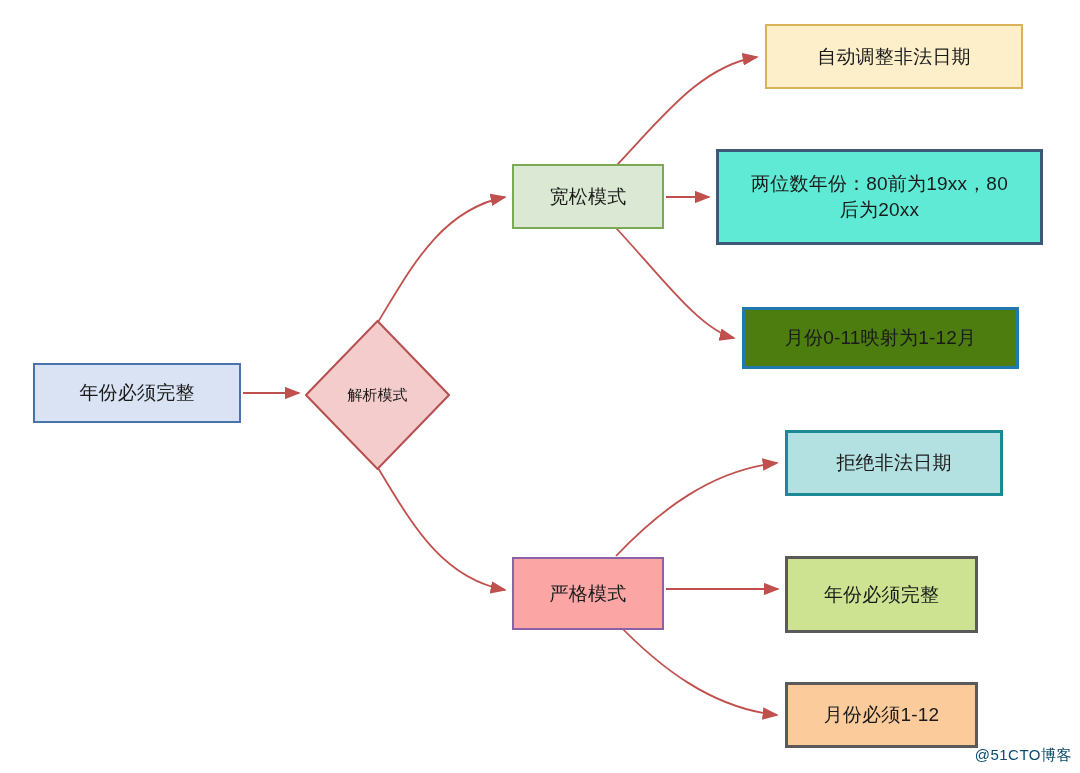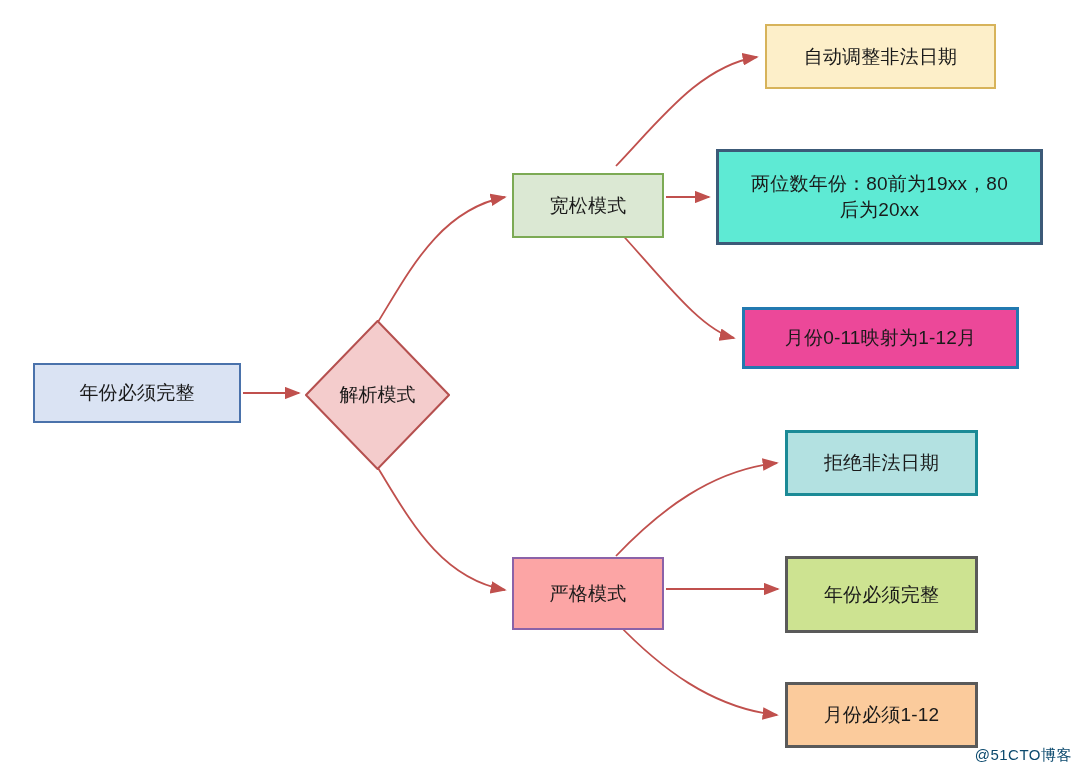--- a/index.html
+++ b/index.html
@@ -55,21 +55,21 @@
     height: 100%;
   }
   .diamond-label {
     position: absolute;
     left: 0; top: 0;
     width: 100%;
     height: 100%;
     display: flex;
     align-items: center;
     justify-content: center;
-    font-size: 19px;
+    font-size: 15px;
     color: #1a1a1a;
   }
   .watermark {
     position: absolute;
     right: 8px;
     bottom: 8px;
     font-size: 15px;
     color: #c9c9c9;
     letter-spacing: 0.5px;
     user-select: none;
@@ -104,37 +104,37 @@
         <span class="node-text">年份必须完整</span>
       </div>
       <div class="diamond-wrap" style="left: 305px; top: 320px; width: 145px; height: 150px;">
         <svg class="diamond-shape" viewBox="0 0 145 150" preserveAspectRatio="none">
           <polygon points="72.5,1 144,75 72.5,149 1,75" fill="#f4cccc" stroke="#b5504f" stroke-width="2"></polygon>
         </svg>
         <div class="diamond-label">
           <span class="node-text">解析模式</span>
         </div>
       </div>
-      <div class="node" style="left: 512px; top: 164px; width: 152px; height: 65px; background: rgb(219, 232, 211); border: 2px solid rgb(124, 170, 84); margin-top: 9px;">
+      <div class="node" style="left: 512px; top: 164px; width: 152px; height: 65px; background: rgb(219, 232, 211); border: 2px solid rgb(124, 170, 84);">
         <span class="node-text">宽松模式</span>
       </div>
       <div class="node" style="left: 512px; top: 557px; width: 152px; height: 73px; background: #fca5a5; border: 2px solid rgb(139, 98, 168);">
         <span class="node-text">严格模式</span>
       </div>
-      <div class="node" style="left: 765px; top: 24px; width: 231px; height: 65px; background: rgb(253, 239, 201); border: 2px solid rgb(215, 179, 90);">
+      <div class="node" style="left: 765px; top: 24px; width: 258px; height: 65px; background: rgb(253, 239, 201); border: 2px solid rgb(215, 179, 90);">
         <span class="node-text">自动调整非法日期</span>
       </div>
       <div class="node" style="left: 716px; top: 149px; width: 327px; height: 96px; background: #5eead4; border: 3px solid rgb(60, 90, 120);">
         <span class="node-text">两位数年份：80前为19xx，80
 后为20xx</span>
       </div>
-      <div class="node" style="left: 742px; top: 307px; width: 277px; height: 62px; background: #ec4899; border: 3px solid rgb(34, 121, 176);">
+      <div class="node" style="left: 742px; top: 307px; width: 277px; height: 62px; background: #4d7c0f; border: 3px solid rgb(34, 121, 176);">
         <span class="node-text">月份0-11映射为1-12月</span>
       </div>
-      <div class="node" style="left: 785px; top: 430px; width: 193px; height: 66px; background: rgb(179, 225, 225); border: 3px solid rgb(27, 138, 150);">
+      <div class="node" style="left: 785px; top: 430px; width: 218px; height: 66px; background: rgb(179, 225, 225); border: 3px solid rgb(27, 138, 150);">
         <span class="node-text">拒绝非法日期</span>
       </div>
       <div class="node" style="left: 785px; top: 556px; width: 193px; height: 77px; background: rgb(205, 227, 145); border: 3px solid rgb(90, 90, 90);">
         <span class="node-text">年份必须完整</span>
       </div>
       <div class="node" style="left: 785px; top: 682px; width: 193px; height: 66px; background: rgb(251, 203, 156); border: 3px solid rgb(90, 90, 90); justify-content: center;">
         <span class="node-text">月份必须1-12</span>
       </div>
     </div>
 

